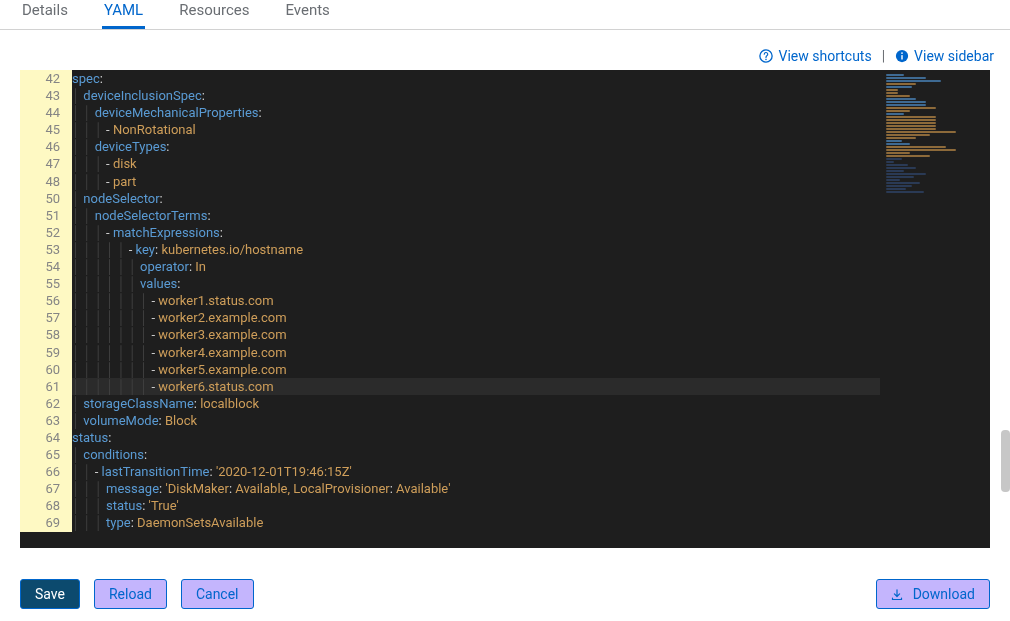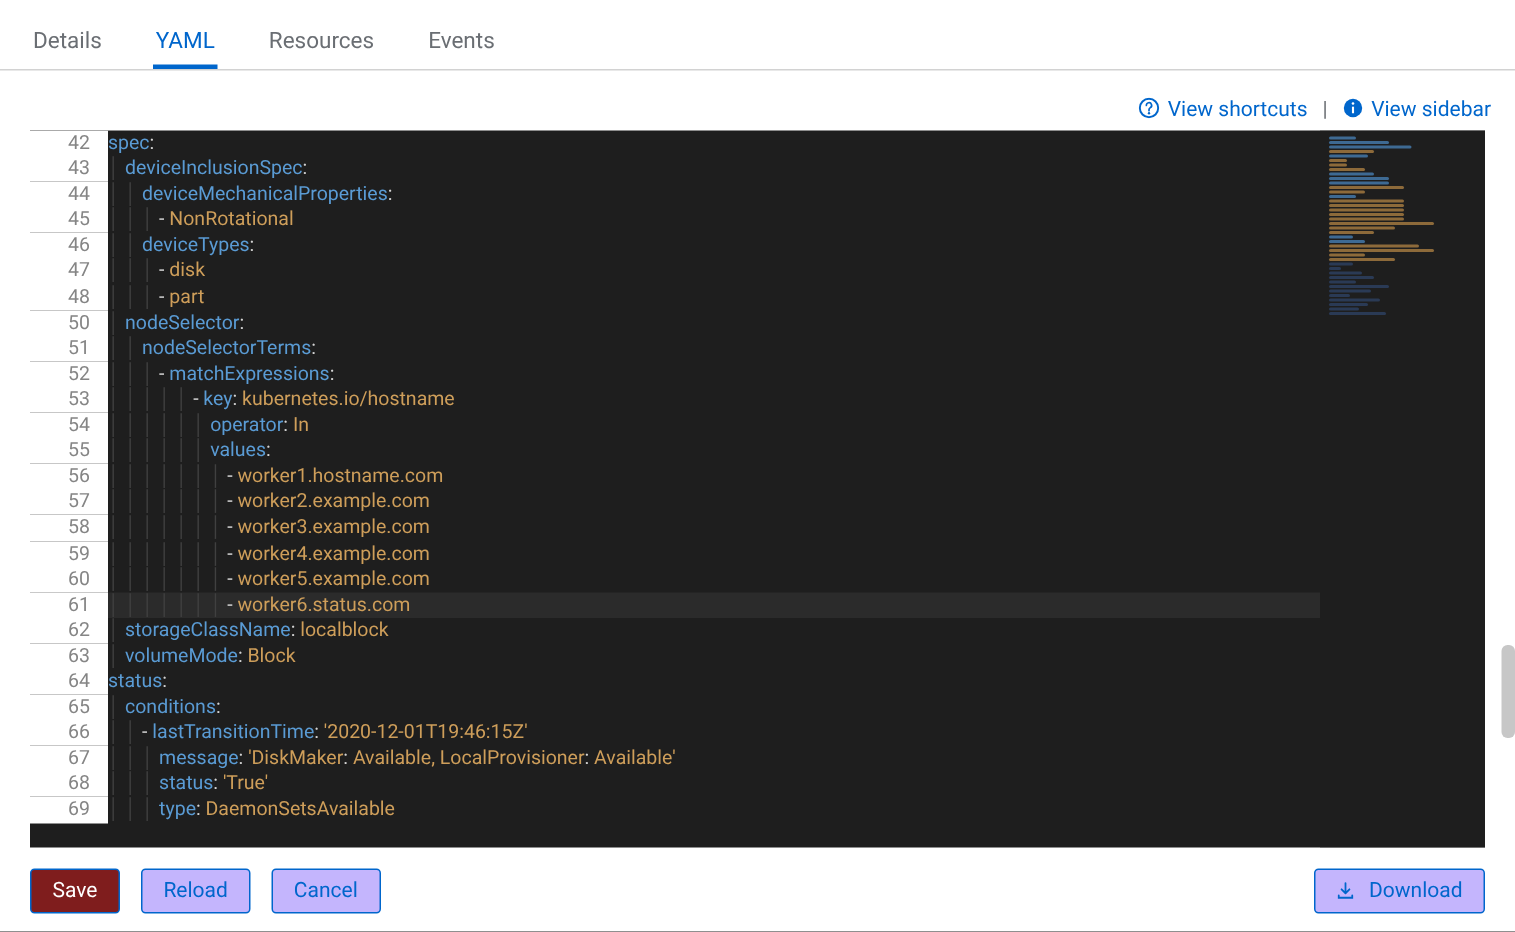--- a/index.html
+++ b/index.html
@@ -1,51 +1,51 @@
 <!DOCTYPE html>
 <html><head>
 <meta charset="utf-8">
 <style>
   * { box-sizing: border-box; margin: 0; padding: 0; font-family: -apple-system, BlinkMacSystemFont, "Segoe UI", Roboto, "Helvetica Neue", Arial, sans-serif; }
   body { background: #fff; color: #151515; width: 1010px; height: 621px; overflow: hidden; position: relative; }
 
   
-  .tabs { display: flex; border-bottom: 1px solid #d2d2d2; padding: 0 20px; height: 47px; align-items: flex-end; gap: 32px; }
+  .tabs { display: flex; border-bottom: 1px solid #d2d2d2; padding: 0 20px; height: 30px; align-items: flex-end; gap: 32px; }
   .tab { padding: 0 2px 10px 2px; font-size: 15px; color: #6a6e73; cursor: pointer; }
   .tab.active { color: #0066cc; border-bottom: 3px solid #0066cc; padding-bottom: 7px; }
 
   
   .top-links { display: flex; justify-content: flex-end; align-items: center; padding: 18px 16px 6px 0; font-size: 14px; gap: 10px; }
   .top-link { color: #0066cc; cursor: pointer; display: inline-flex; align-items: center; gap: 5px; }
   .sep { color: #6a6e73; }
 
   
   .editor-wrap { margin: 0 20px; height: 478px; background: #1e1e1e; position: relative; overflow: hidden; }
   .editor-rows { position: absolute; left: 0; right: 0; top: 0; }
   .row { display: flex; height: 17.1px; line-height: 17.1px; font-family: "Menlo","Consolas","Liberation Mono",monospace; font-size: 13px; white-space: pre; }
   .row.hl { background: rgba(255,255,255,0.06); }
-  .gutter { width: 52px; text-align: right; padding-right: 12px; color: #858585; background: #ffffff; user-select: none; }
+  .gutter { width: 52px; text-align: right; padding-right: 12px; color: #858585; background: #fef9c3; user-select: none; }
   .guides { display: inline-block; color: #404040; }
   .code { }
   .tk-key { color: #5a9bd4; margin-top: 16px; }
   .tk-punc { color: #d4d4d4; }
   .tk-dash { color: #d4d4d4; }
   .tk-str { color: #ce9e5a; }
 
   
   .minimap { position: absolute; right: 0; top: 0; width: 110px; height: 100%; background: #1e1e1e; padding: 4px 6px; overflow: hidden; }
   .mm-line { height: 2px; margin-bottom: 1px; border-radius: 1px; }
 
   
   .page-scroll { position: absolute; right: 0; top: 430px; width: 9px; height: 62px; background: #c7c7c7; border-radius: 4px; }
 
   
   .footer { position: absolute; left: 20px; right: 20px; bottom: 12px; display: flex; align-items: center; gap: 14px; }
   .btn { font-size: 14px; padding: 6px 14px; border-radius: 3px; cursor: pointer; border: 1px solid transparent; }
-  .btn-primary { background: #7f1d1d; color: #fff; border-color: #0066cc; }
+  .btn-primary { background: #0c4a6e; color: #fff; border-color: #0066cc; }
   .btn-secondary { background: #c4b5fd; color: #0066cc; border-color: #0066cc; }
   .spacer { flex: 1; }
   .dl-icon { margin-right: 6px; }
 
   svg { display: inline-block; vertical-align: -2px; }
 </style>
 </head>
 <body>
 
 <div class="tabs">
@@ -87,21 +87,21 @@
       <div class="row"><div class="gutter">45</div><div class="code"><span class="guides">│ │ │ </span><span class="tk-dash">- </span><span class="tk-str">NonRotational</span></div></div>
       <div class="row"><div class="gutter">46</div><div class="code"><span class="guides">│ │ </span><span class="tk-key">deviceTypes</span><span class="tk-punc">:</span></div></div>
       <div class="row"><div class="gutter">47</div><div class="code"><span class="guides">│ │ │ </span><span class="tk-dash">- </span><span class="tk-str">disk</span></div></div>
       <div class="row"><div class="gutter">48</div><div class="code"><span class="guides">│ │ │ </span><span class="tk-dash">- </span><span class="tk-str">part</span></div></div>
       <div class="row"><div class="gutter">50</div><div class="code"><span class="guides">│ </span><span class="tk-key">nodeSelector</span><span class="tk-punc">:</span></div></div>
       <div class="row"><div class="gutter">51</div><div class="code"><span class="guides">│ │ </span><span class="tk-key">nodeSelectorTerms</span><span class="tk-punc">:</span></div></div>
       <div class="row"><div class="gutter">52</div><div class="code"><span class="guides">│ │ │ </span><span class="tk-dash">- </span><span class="tk-key">matchExpressions</span><span class="tk-punc">:</span></div></div>
       <div class="row"><div class="gutter">53</div><div class="code"><span class="guides">│ │ │ │ │ </span><span class="tk-dash">- </span><span class="tk-key">key</span><span class="tk-punc">: </span><span class="tk-str">kubernetes.io/hostname</span></div></div>
       <div class="row"><div class="gutter">54</div><div class="code"><span class="guides">│ │ │ │ │ │ </span><span class="tk-key">operator</span><span class="tk-punc">: </span><span class="tk-str">In</span></div></div>
       <div class="row"><div class="gutter">55</div><div class="code"><span class="guides">│ │ │ │ │ │ </span><span class="tk-key">values</span><span class="tk-punc">:</span></div></div>
-      <div class="row"><div class="gutter">56</div><div class="code"><span class="guides">│ │ │ │ │ │ │ </span><span class="tk-dash">- </span><span class="tk-str">worker1.hostname.com</span></div></div>
+      <div class="row"><div class="gutter">56</div><div class="code"><span class="guides">│ │ │ │ │ │ │ </span><span class="tk-dash">- </span><span class="tk-str">worker1.status.com</span></div></div>
       <div class="row"><div class="gutter">57</div><div class="code"><span class="guides">│ │ │ │ │ │ │ </span><span class="tk-dash">- </span><span class="tk-str">worker2.example.com</span></div></div>
       <div class="row"><div class="gutter">58</div><div class="code"><span class="guides">│ │ │ │ │ │ │ </span><span class="tk-dash">- </span><span class="tk-str">worker3.example.com</span></div></div>
       <div class="row"><div class="gutter">59</div><div class="code"><span class="guides">│ │ │ │ │ │ │ </span><span class="tk-dash">- </span><span class="tk-str">worker4.example.com</span></div></div>
       <div class="row"><div class="gutter">60</div><div class="code"><span class="guides">│ │ │ │ │ │ │ </span><span class="tk-dash">- </span><span class="tk-str">worker5.example.com</span></div></div>
       <div class="row hl"><div class="gutter">61</div><div class="code"><span class="guides">│ │ │ │ │ │ │ </span><span class="tk-dash">- </span><span class="tk-str">worker6.status.com</span></div></div>
       <div class="row"><div class="gutter">62</div><div class="code"><span class="guides">│ </span><span class="tk-key">storageClassName</span><span class="tk-punc">: </span><span class="tk-str">localblock</span></div></div>
       <div class="row"><div class="gutter">63</div><div class="code"><span class="guides">│ </span><span class="tk-key">volumeMode</span><span class="tk-punc">: </span><span class="tk-str">Block</span></div></div>
       <div class="row"><div class="gutter">64</div><div class="code"><span class="guides"></span><span class="tk-key">status</span><span class="tk-punc">:</span></div></div>
       <div class="row"><div class="gutter">65</div><div class="code"><span class="guides">│ </span><span class="tk-key">conditions</span><span class="tk-punc">:</span></div></div>
       <div class="row"><div class="gutter">66</div><div class="code"><span class="guides">│ │ </span><span class="tk-dash">- </span><span class="tk-key">lastTransitionTime</span><span class="tk-punc">: </span><span class="tk-str">'2020-12-01T19:46:15Z'</span></div></div>

